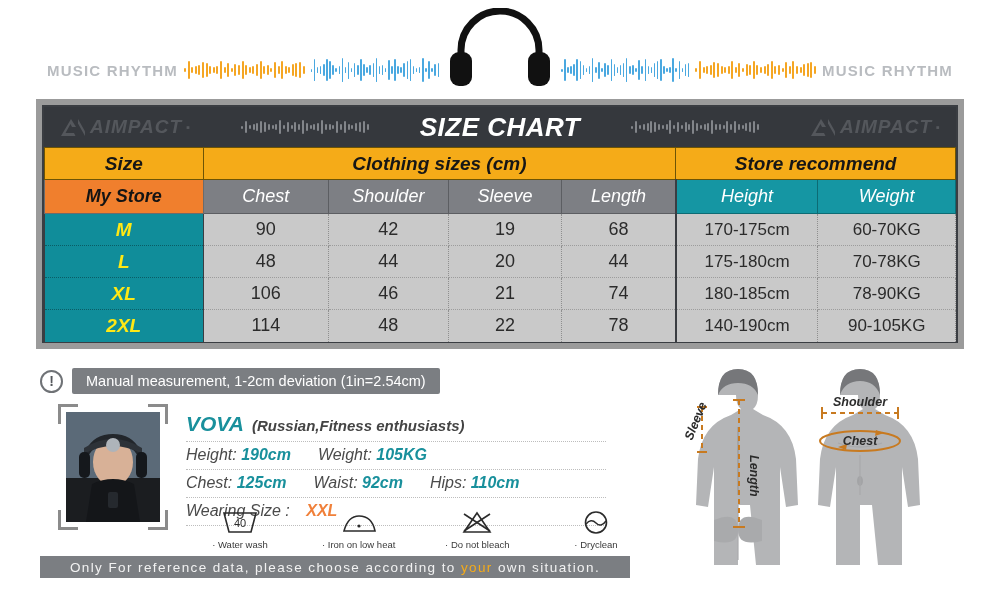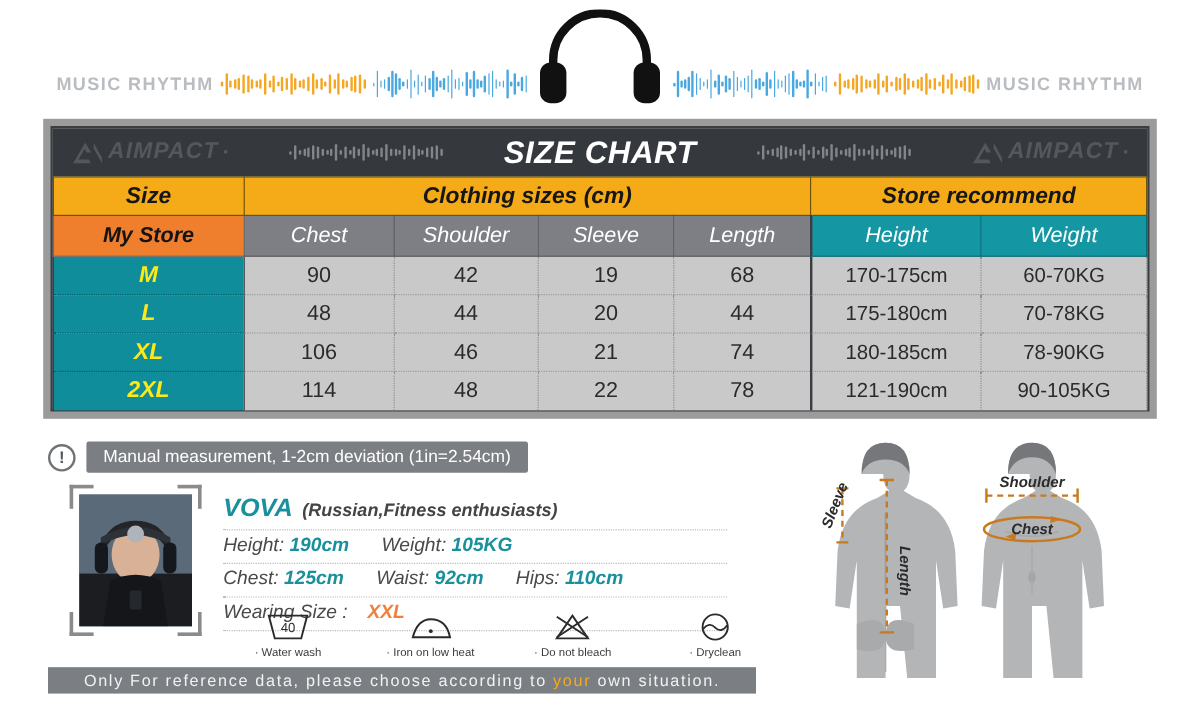--- a/index.html
+++ b/index.html
@@ -431,21 +431,21 @@
             <td class="c-val">74</td>
             <td class="c-val mdl sep-l">180-185cm</td>
             <td class="c-val mdl">78-90KG</td>
           </tr>
           <tr class="r-dat last-row">
             <td class="c-teal">2XL</td>
             <td class="c-val">114</td>
             <td class="c-val">48</td>
             <td class="c-val">22</td>
             <td class="c-val">78</td>
-            <td class="c-val mdl sep-l">121-190cm</td>
+            <td class="c-val mdl sep-l">140-190cm</td>
             <td class="c-val mdl">90-105KG</td>
           </tr>
         </tbody>
       </table>
     </div>
   </div>
 
   <div class="bottom">
 
     <div class="bot-left">

